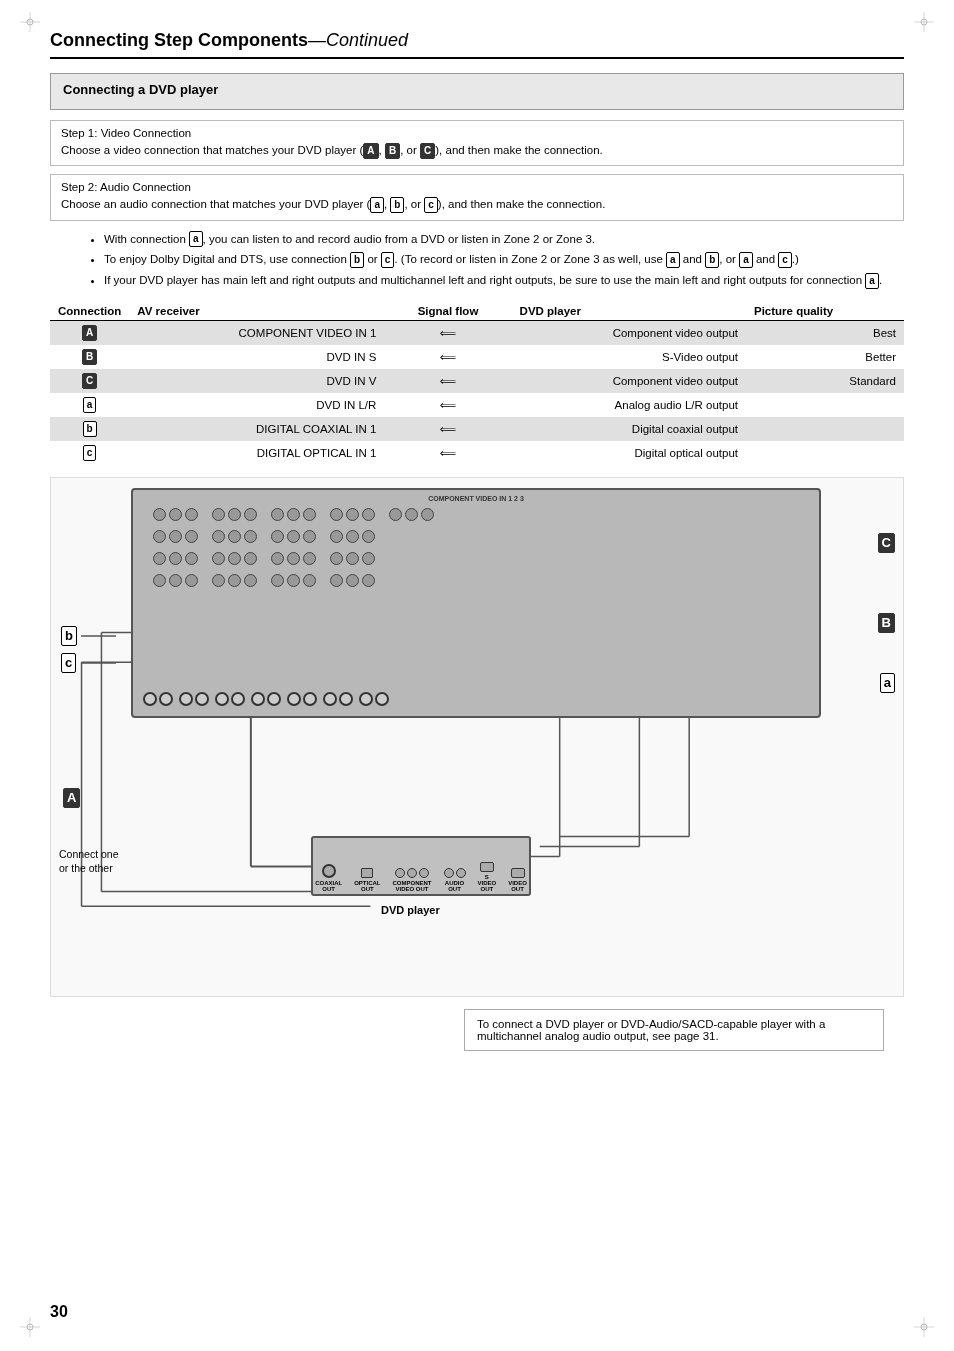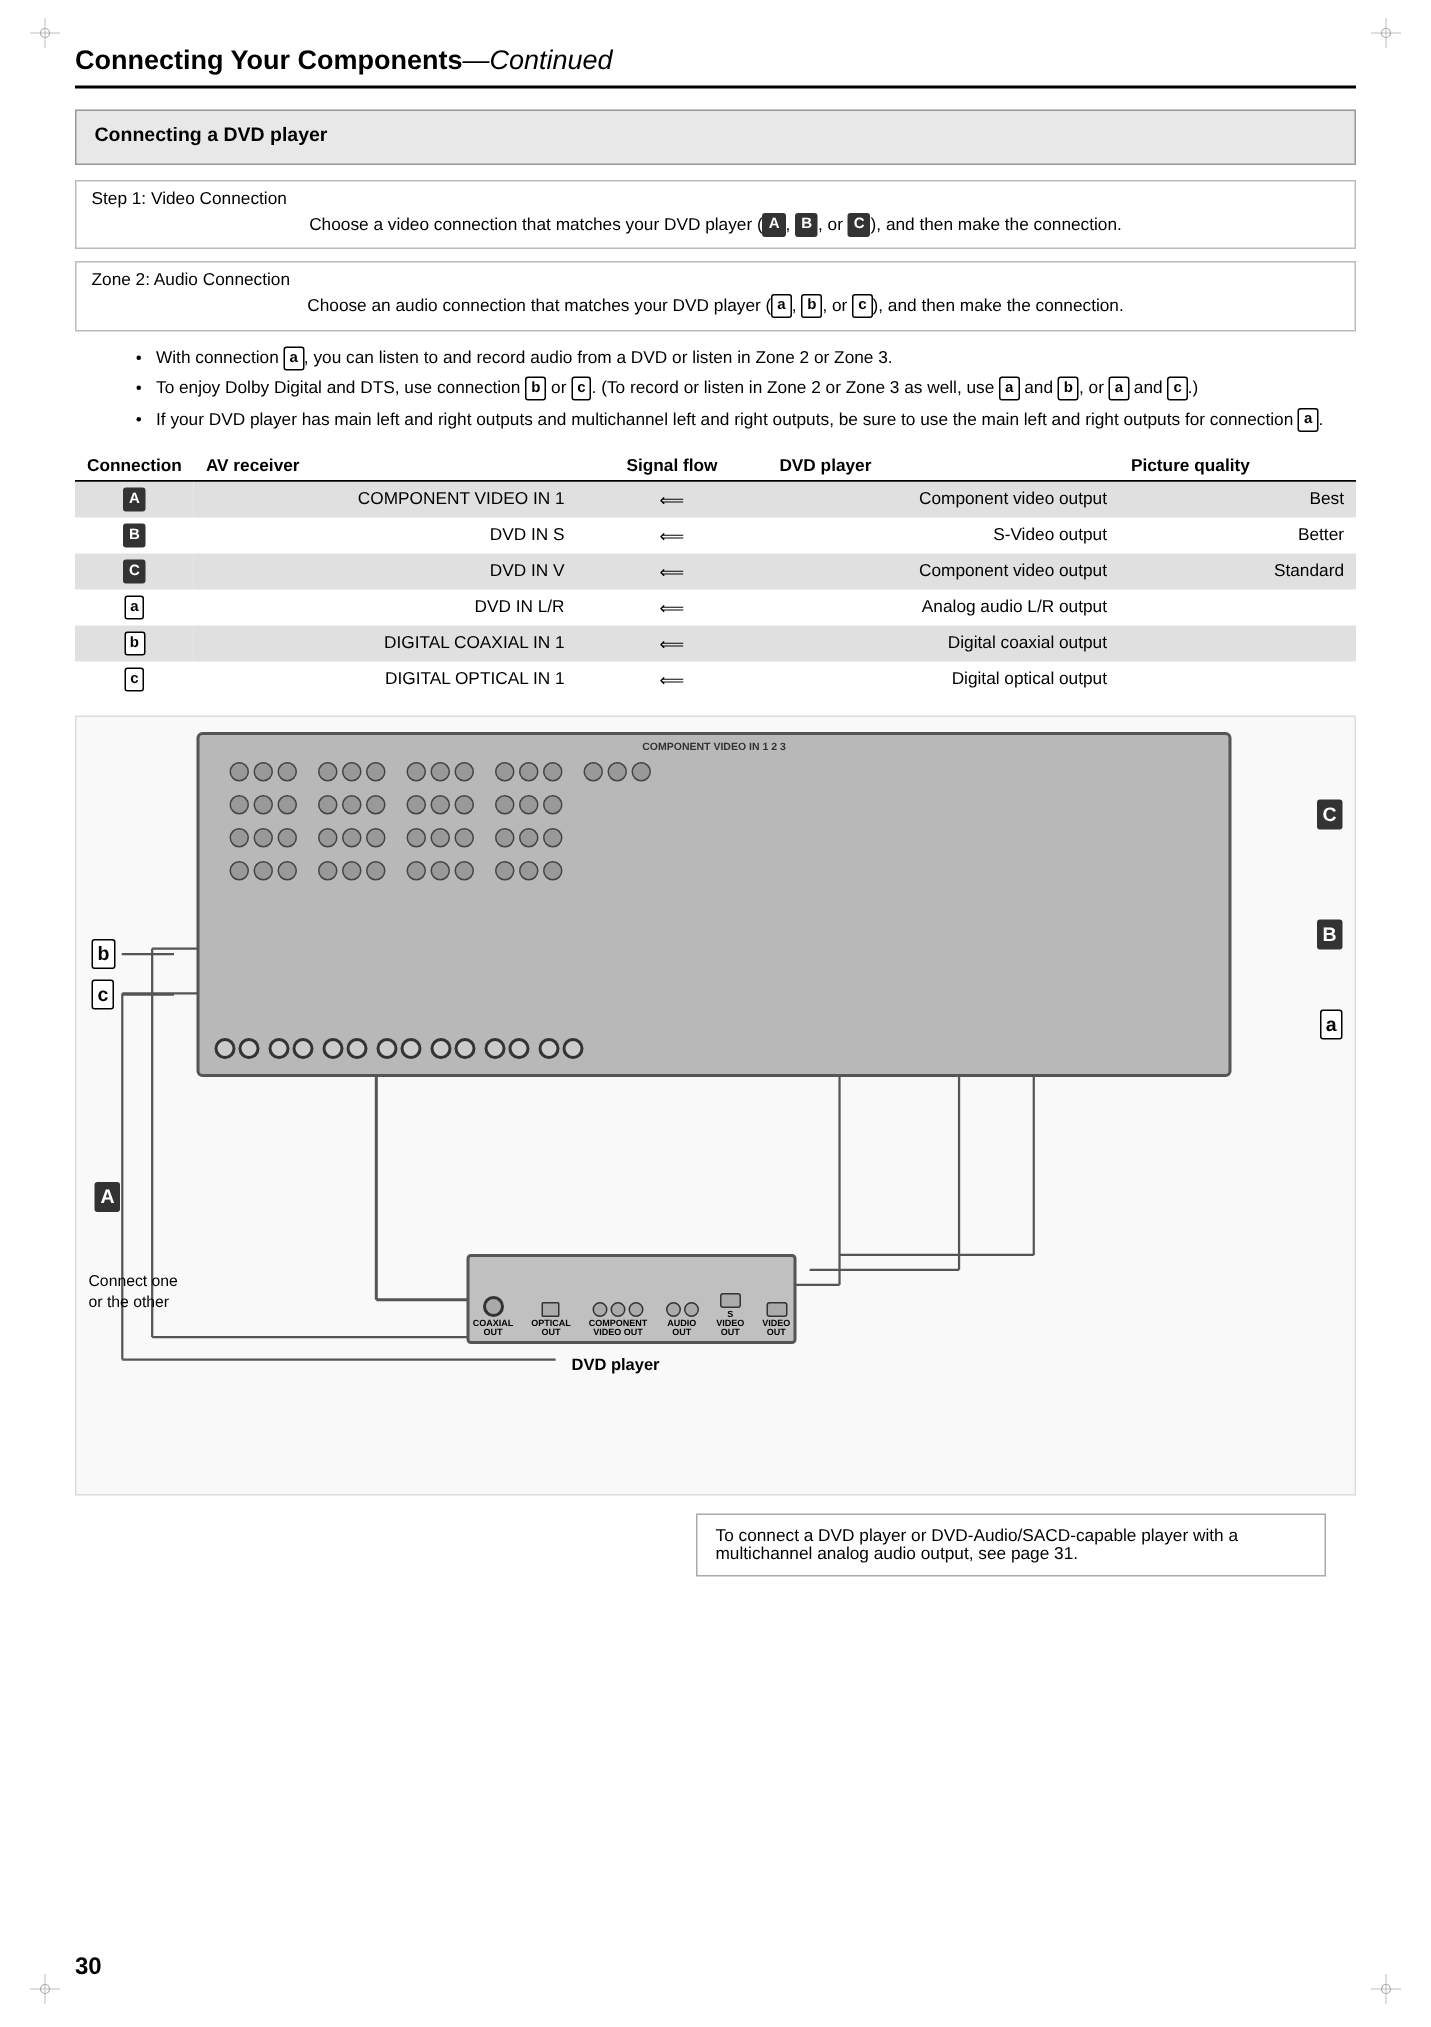--- a/index.html
+++ b/index.html
@@ -45,21 +45,20 @@
       background: #fff;
     }
     .step-title {
       font-weight: normal;
       font-size: 11.5px;
       margin-bottom: 3px;
     }
     .step-text {
       font-size: 11.5px;
       line-height: 1.5;
-      text-align: center;
     }
 
     .bullets {
       margin: 10px 0 10px 18px;
       list-style: disc;
     }
     .bullets li {
       font-size: 11.5px;
       line-height: 1.55;
       margin-bottom: 3px;
@@ -194,36 +193,36 @@
 </div>
 <div class="corner corner-br">
   <svg width="20" height="20">
       <line x1="10" y1="0" x2="10" y2="20" stroke="#aaa" stroke-width="0.5"></line>
       <line x1="0" y1="10" x2="20" y2="10" stroke="#aaa" stroke-width="0.5"></line>
       <circle cx="10" cy="10" r="3" fill="none" stroke="#aaa" stroke-width="0.8"></circle>
     </svg>
 </div>
 
 <div class="page-title">
-  <span>Connecting Your Components</span><em>—Continued</em>
+  <span>Connecting Step Components</span><em>—Continued</em>
 </div>
 
 <div class="section-box">
   <div class="section-title">Connecting a DVD player</div>
 </div>
 
 <div class="step-box">
   <div class="step-title">Step 1: Video Connection</div>
   <div class="step-text">
     Choose a video connection that matches your DVD player (<span class="badge badge-dark">A</span>, <span class="badge badge-dark">B</span>, or <span class="badge badge-dark">C</span>), and then make the connection.
   </div>
 </div>
 
 <div class="step-box">
-  <div class="step-title">Zone 2: Audio Connection</div>
+  <div class="step-title">Step 2: Audio Connection</div>
   <div class="step-text">
     Choose an audio connection that matches your DVD player (<span class="badge badge-light">a</span>, <span class="badge badge-light">b</span>, or <span class="badge badge-light">c</span>), and then make the connection.
   </div>
 </div>
 
 <ul class="bullets">
   <li>With connection <span class="badge badge-light">a</span>, you can listen to and record audio from a DVD or listen in Zone 2 or Zone 3.</li>
   <li>To enjoy Dolby Digital and DTS, use connection <span class="badge badge-light">b</span> or <span class="badge badge-light">c</span>. (To record or listen in Zone 2 or Zone 3 as well, use <span class="badge badge-light">a</span> and <span class="badge badge-light">b</span>, or <span class="badge badge-light">a</span> and <span class="badge badge-light">c</span>.)</li>
   <li>If your DVD player has main left and right outputs and multichannel left and right outputs, be sure to use the main left and right outputs for connection <span class="badge badge-light">a</span>.</li>
 </ul>

